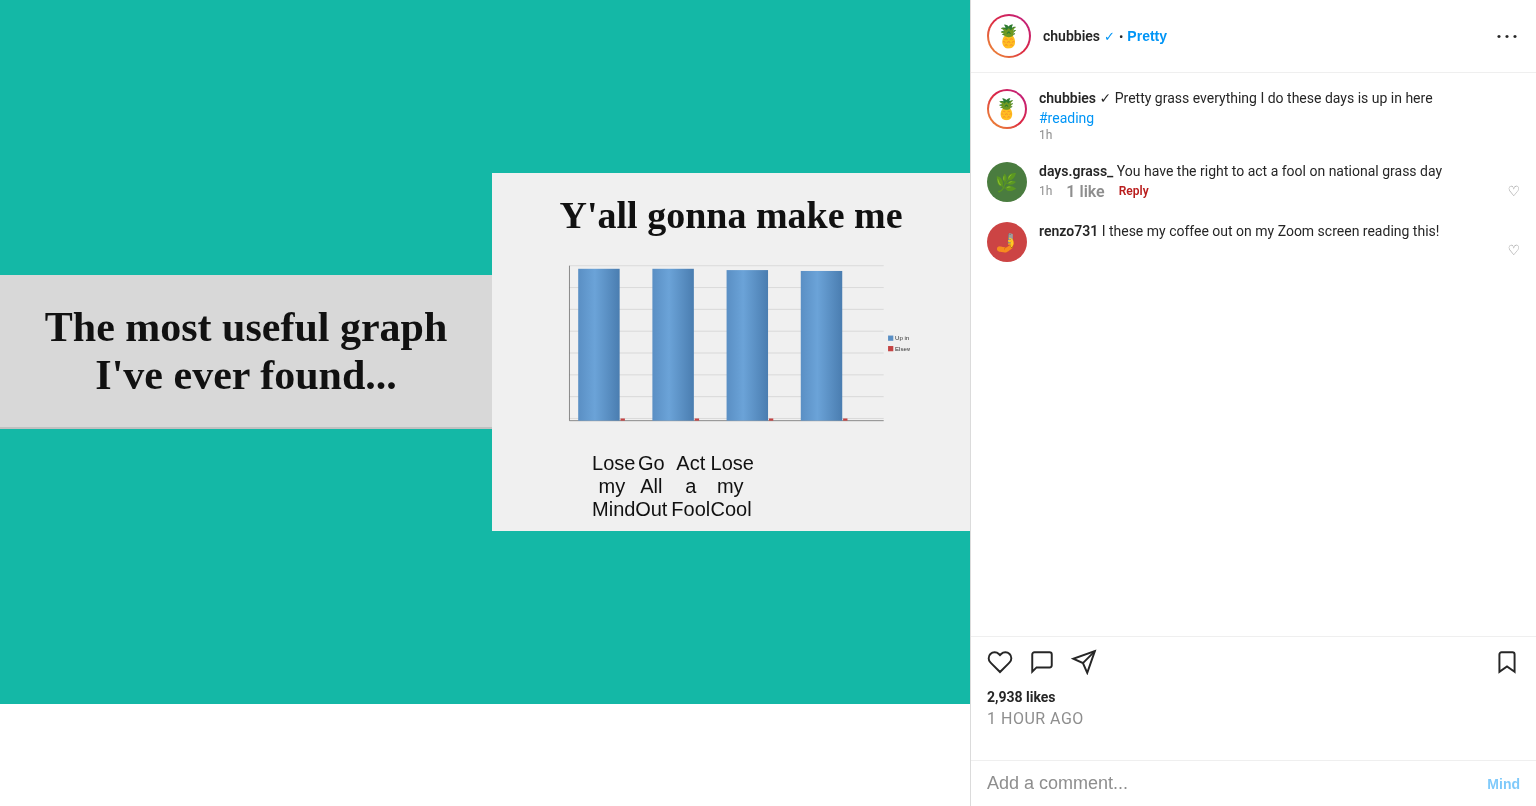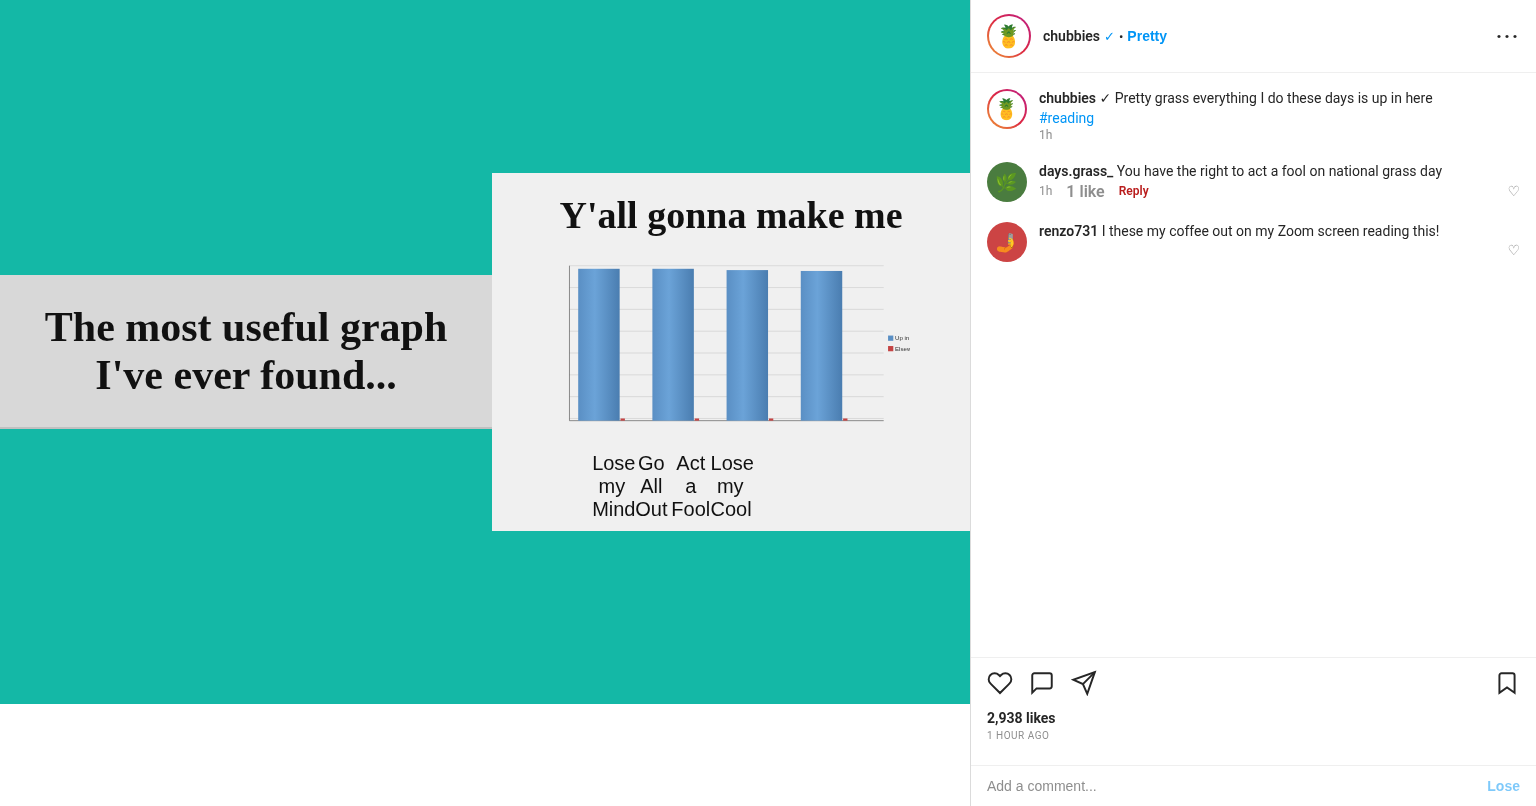--- a/index.html
+++ b/index.html
@@ -67,21 +67,21 @@
       flex-direction: column;
     }
 
     .chart-svg-wrapper {
       flex: 1;
       position: relative;
     }
 
     .bar-labels {
       display: flex;
-      justify-content: flex-end;
+      justify-content: space-between;
       padding: 8px 0 10px 40px;
       padding-right: 160px;
     }
 
     .bar-label {
       font-size: 20px;
       color: #111;
       text-align: center;
       width: 25%;
       font-family: Arial, sans-serif;
@@ -290,40 +290,40 @@
     }
 
     .likes-count {
       font-weight: 700;
       font-size: 14px;
       color: #262626;
       margin-bottom: 4px;
     }
 
     .post-time {
-      font-size: 10px;
+      font-size: 16px;
       color: #8e8e8e;
       text-transform: uppercase;
       letter-spacing: 0.5px;
-      margin-bottom: 16px;
+      margin-bottom: 24px;
     }
 
     
     .add-comment-row {
       display: flex;
       align-items: center;
       border-top: 1px solid #efefef;
       padding: 12px 16px;
     }
 
     .add-comment-input {
       flex: 1;
       border: none;
       outline: none;
-      font-size: 14px;
+      font-size: 18px;
       color: #1d4ed8;
     }
 
     .add-comment-input::placeholder {
       color: #8e8e8e;
     }
 
     .post-btn {
       color: #0095f6;
       font-weight: 600;
@@ -511,16 +511,16 @@
           <path d="M19 21l-7-5-7 5V5a2 2 0 0 1 2-2h10a2 2 0 0 1 2 2z"></path>
         </svg>
       </span>
     </div>
     <div class="likes-count">2,938 likes</div>
     <div class="post-time">1 HOUR AGO</div>
   </div>
 
   <div class="add-comment-row">
     <input class="add-comment-input" type="text" placeholder="Add a comment..." style="">
-    <button class="post-btn">Lose</button>
+    <button class="post-btn">Mind</button>
   </div>
 
 </div>
 
 </body></html>

